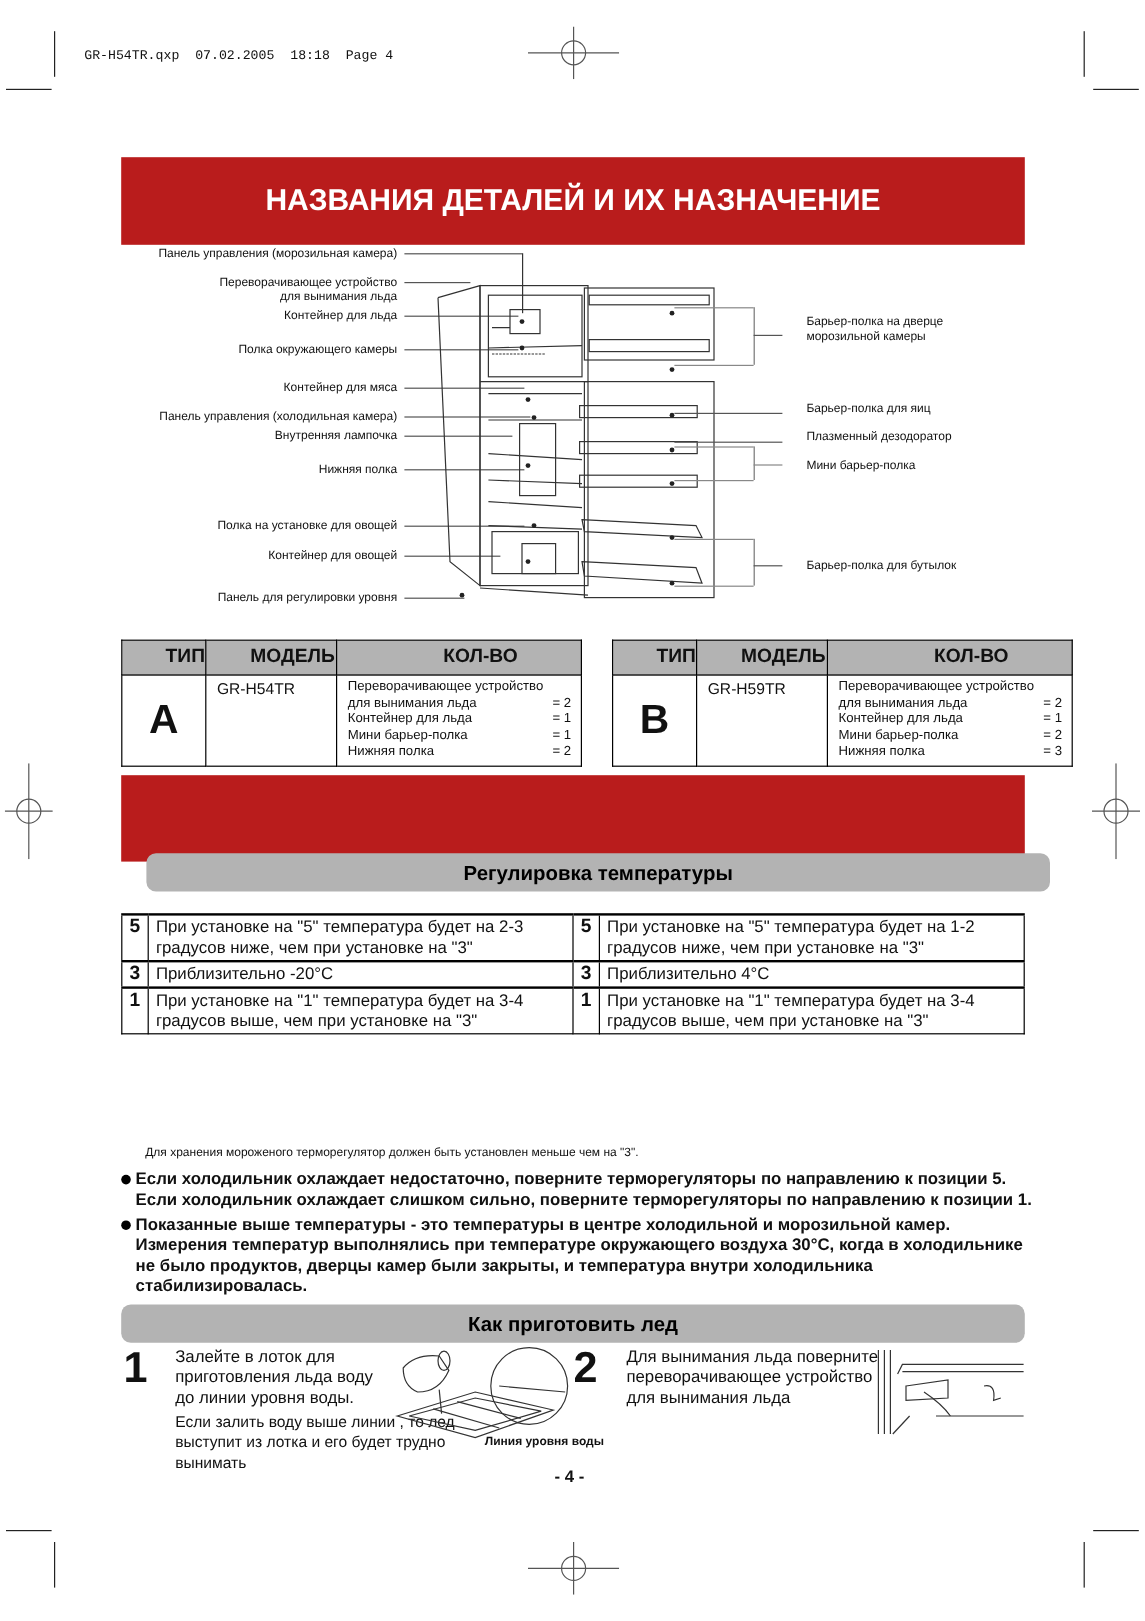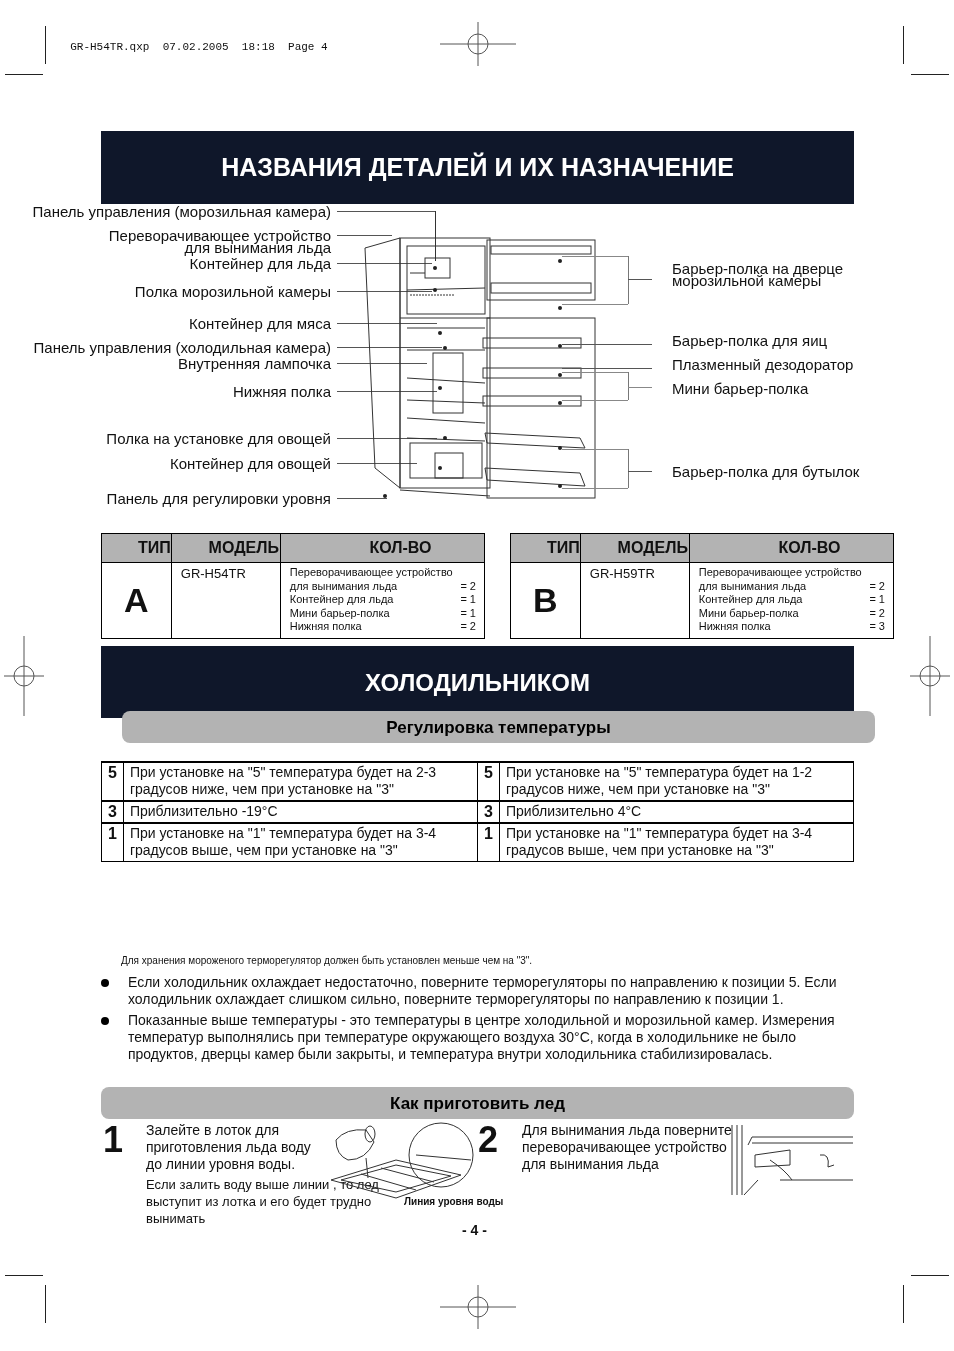--- a/index.html
+++ b/index.html
@@ -2,27 +2,27 @@
 <html><head>
 <meta charset="utf-8">
 <style>
   html, body { margin: 0; padding: 0; background: #ffffff; }
   body { width: 954px; height: 1351px; position: relative; overflow: hidden;
          font-family: "Liberation Sans", sans-serif; color: #111; }
   .abs { position: absolute; }
   .crop { position: absolute; background: #222; }
   .mono { font-family: "Liberation Mono", monospace; font-size: 11px; color: #111; }
 
-  .black-bar { position: absolute; left: 101px; width: 753px; background: #0f172a; color: #fff;
+  .black-bar { position: absolute; left: 101px; width: 753px; background: #b91c1c; color: #fff;
                font-weight: bold; text-align: center; display: flex; align-items: center; justify-content: center; }
   .black-bar span { display: block; }
   .gray-bar { position: absolute; left: 101px; width: 753px; height: 32px; background: #b3b3b3;
               border-radius: 8px; font-weight: bold; font-size: 17px; text-align: center; line-height: 34px; color: #000; }
 
-  .lbl { position: absolute; font-size: 15px; color: #111; white-space: nowrap; line-height: 11px; padding-left: 16px; }
+  .lbl { position: absolute; font-size: 10px; color: #111; white-space: nowrap; line-height: 11px; padding-left: 16px; }
   .lbl.r { text-align: right; }
   .line { position: absolute; background: #555; height: 1px; }
   .vline { position: absolute; background: #777; width: 1px; }
 
   table { border-collapse: collapse; }
   .typ { position: absolute; top: 533px; width: 384px; border: 1px solid #000; }
   .typ td, .typ th { border: 1px solid #000; padding: 0; vertical-align: top; }
   .typ th { background: #b3b3b3; font-size: 16px; height: 28px; vertical-align: middle; font-weight: bold; padding-left: 36px; }
   .typ .letter { font-size: 34px; font-weight: bold; text-align: center; vertical-align: middle; width: 61px; }
   .typ .model { font-size: 13px; padding: 3px 0 0 9px; width: 99px; }
@@ -31,21 +31,21 @@
 
   .temp { position: absolute; left: 101px; top: 761px; width: 753px; border: 1px solid #000; }
   .temp th { background: #b3b3b3; font-size: 13px; font-weight: bold; border: 1px solid #000; height: 42px; line-height: 16px; }
   .temp td { border: 1px solid #000; font-size: 14px; line-height: 17px; vertical-align: top; padding: 1px 6px 2px 6px; }
   .temp td.pos { text-align: center; font-weight: bold; font-size: 16px; }
   .temp tr.sep td { border-top: 2px solid #000; }
 
   .note { position: absolute; left: 121px; top: 955px; font-size: 10px; }
   .bullet { position: absolute; left: 101px; width: 760px; font-size: 14px; line-height: 17px; }
   .bullet .dot { position: absolute; left: 0; top: 5px; width: 8px; height: 8px; border-radius: 50%; background: #000; }
-  .bullet .txt { margin-left: 27px; }
+  .bullet .txt { margin-left: 12px; font-weight: bold; }
 
   .step-num { position: absolute; font-size: 36px; font-weight: bold; line-height: 36px; }
   .step-txt { position: absolute; font-size: 14px; line-height: 17px; }
   .step-sub { position: absolute; font-size: 13px; line-height: 17px; }
 </style>
 </head>
 <body>
 
 <div class="crop" style="left:45px;top:26px;width:1px;height:38px;"></div>
 <div class="crop" style="left:5px;top:74px;width:38px;height:1px;"></div>
@@ -83,21 +83,21 @@
 
 <div class="black-bar" style="top:131px;height:73px;font-size:25px;">
   <span>НАЗВАНИЯ ДЕТАЛЕЙ И ИХ НАЗНАЧЕНИЕ</span>
 </div>
 
 <div>
   <div class="lbl r" style="right:623px;top:206px;">Панель управления (морозильная камера)</div>
   <div class="lbl r" style="right:623px;top:230px;">Переворачивающее устройство</div>
   <div class="lbl r" style="right:623px;top:242px;">для вынимания льда</div>
   <div class="lbl r" style="right:623px;top:258px;">Контейнер для льда</div>
-  <div class="lbl r" style="right:623px;top:286px;">Полка морозильной камеры</div>
+  <div class="lbl r" style="right:623px;top:286px;">Полка окружающего камеры</div>
   <div class="lbl r" style="right:623px;top:318px;">Контейнер для мяса</div>
   <div class="lbl r" style="right:623px;top:342px;">Панель управления (холодильная камера)</div>
   <div class="lbl r" style="right:623px;top:358px;">Внутренняя лампочка</div>
   <div class="lbl r" style="right:623px;top:386px;">Нижняя полка</div>
   <div class="lbl r" style="right:623px;top:433px;">Полка на установке для овощей</div>
   <div class="lbl r" style="right:623px;top:458px;">Контейнер для овощей</div>
   <div class="lbl r" style="right:623px;top:493px;">Панель для регулировки уровня</div>
 
   <div class="line" style="left:337px;top:211px;width:98px;"></div>
   <div class="vline" style="left:435px;top:211px;height:50px;background:#333;"></div>
@@ -255,36 +255,35 @@
       <div class="qrow">
             <span>Нижняя полка</span>
             <span>= 3</span>
           </div>
     </td>
   </tr>
 </tbody>
   </table>
 
 <div class="black-bar" style="top:646px;height:72px;font-size:24px;flex-direction:column;line-height:31px;">
-  <span>ХОЛОДИЛЬНИКОМ</span>
 </div>
 
 <div class="gray-bar" style="top:711px;margin-left:21px;">Регулировка температуры</div>
 
 <table class="temp">
   <tbody>
   <tr class="sep">
     <td class="pos">5</td>
     <td>При установке на "5" температура будет на 2-3 градусов ниже, чем при установке на "3"</td>
     <td class="pos">5</td>
     <td>При установке на "5" температура будет на 1-2 градусов ниже, чем при установке на "3"</td>
   </tr>
   <tr class="sep">
     <td class="pos">3</td>
-    <td>Приблизительно -19°C</td>
+    <td>Приблизительно -20°C</td>
     <td class="pos">3</td>
     <td>Приблизительно 4°C</td>
   </tr>
   <tr class="sep">
     <td class="pos">1</td>
     <td>При установке на "1" температура будет на 3-4 градусов выше, чем при установке на "3"</td>
     <td class="pos">1</td>
     <td>При установке на "1" температура будет на 3-4 градусов выше, чем при установке на "3"</td>
   </tr>
 </tbody>

